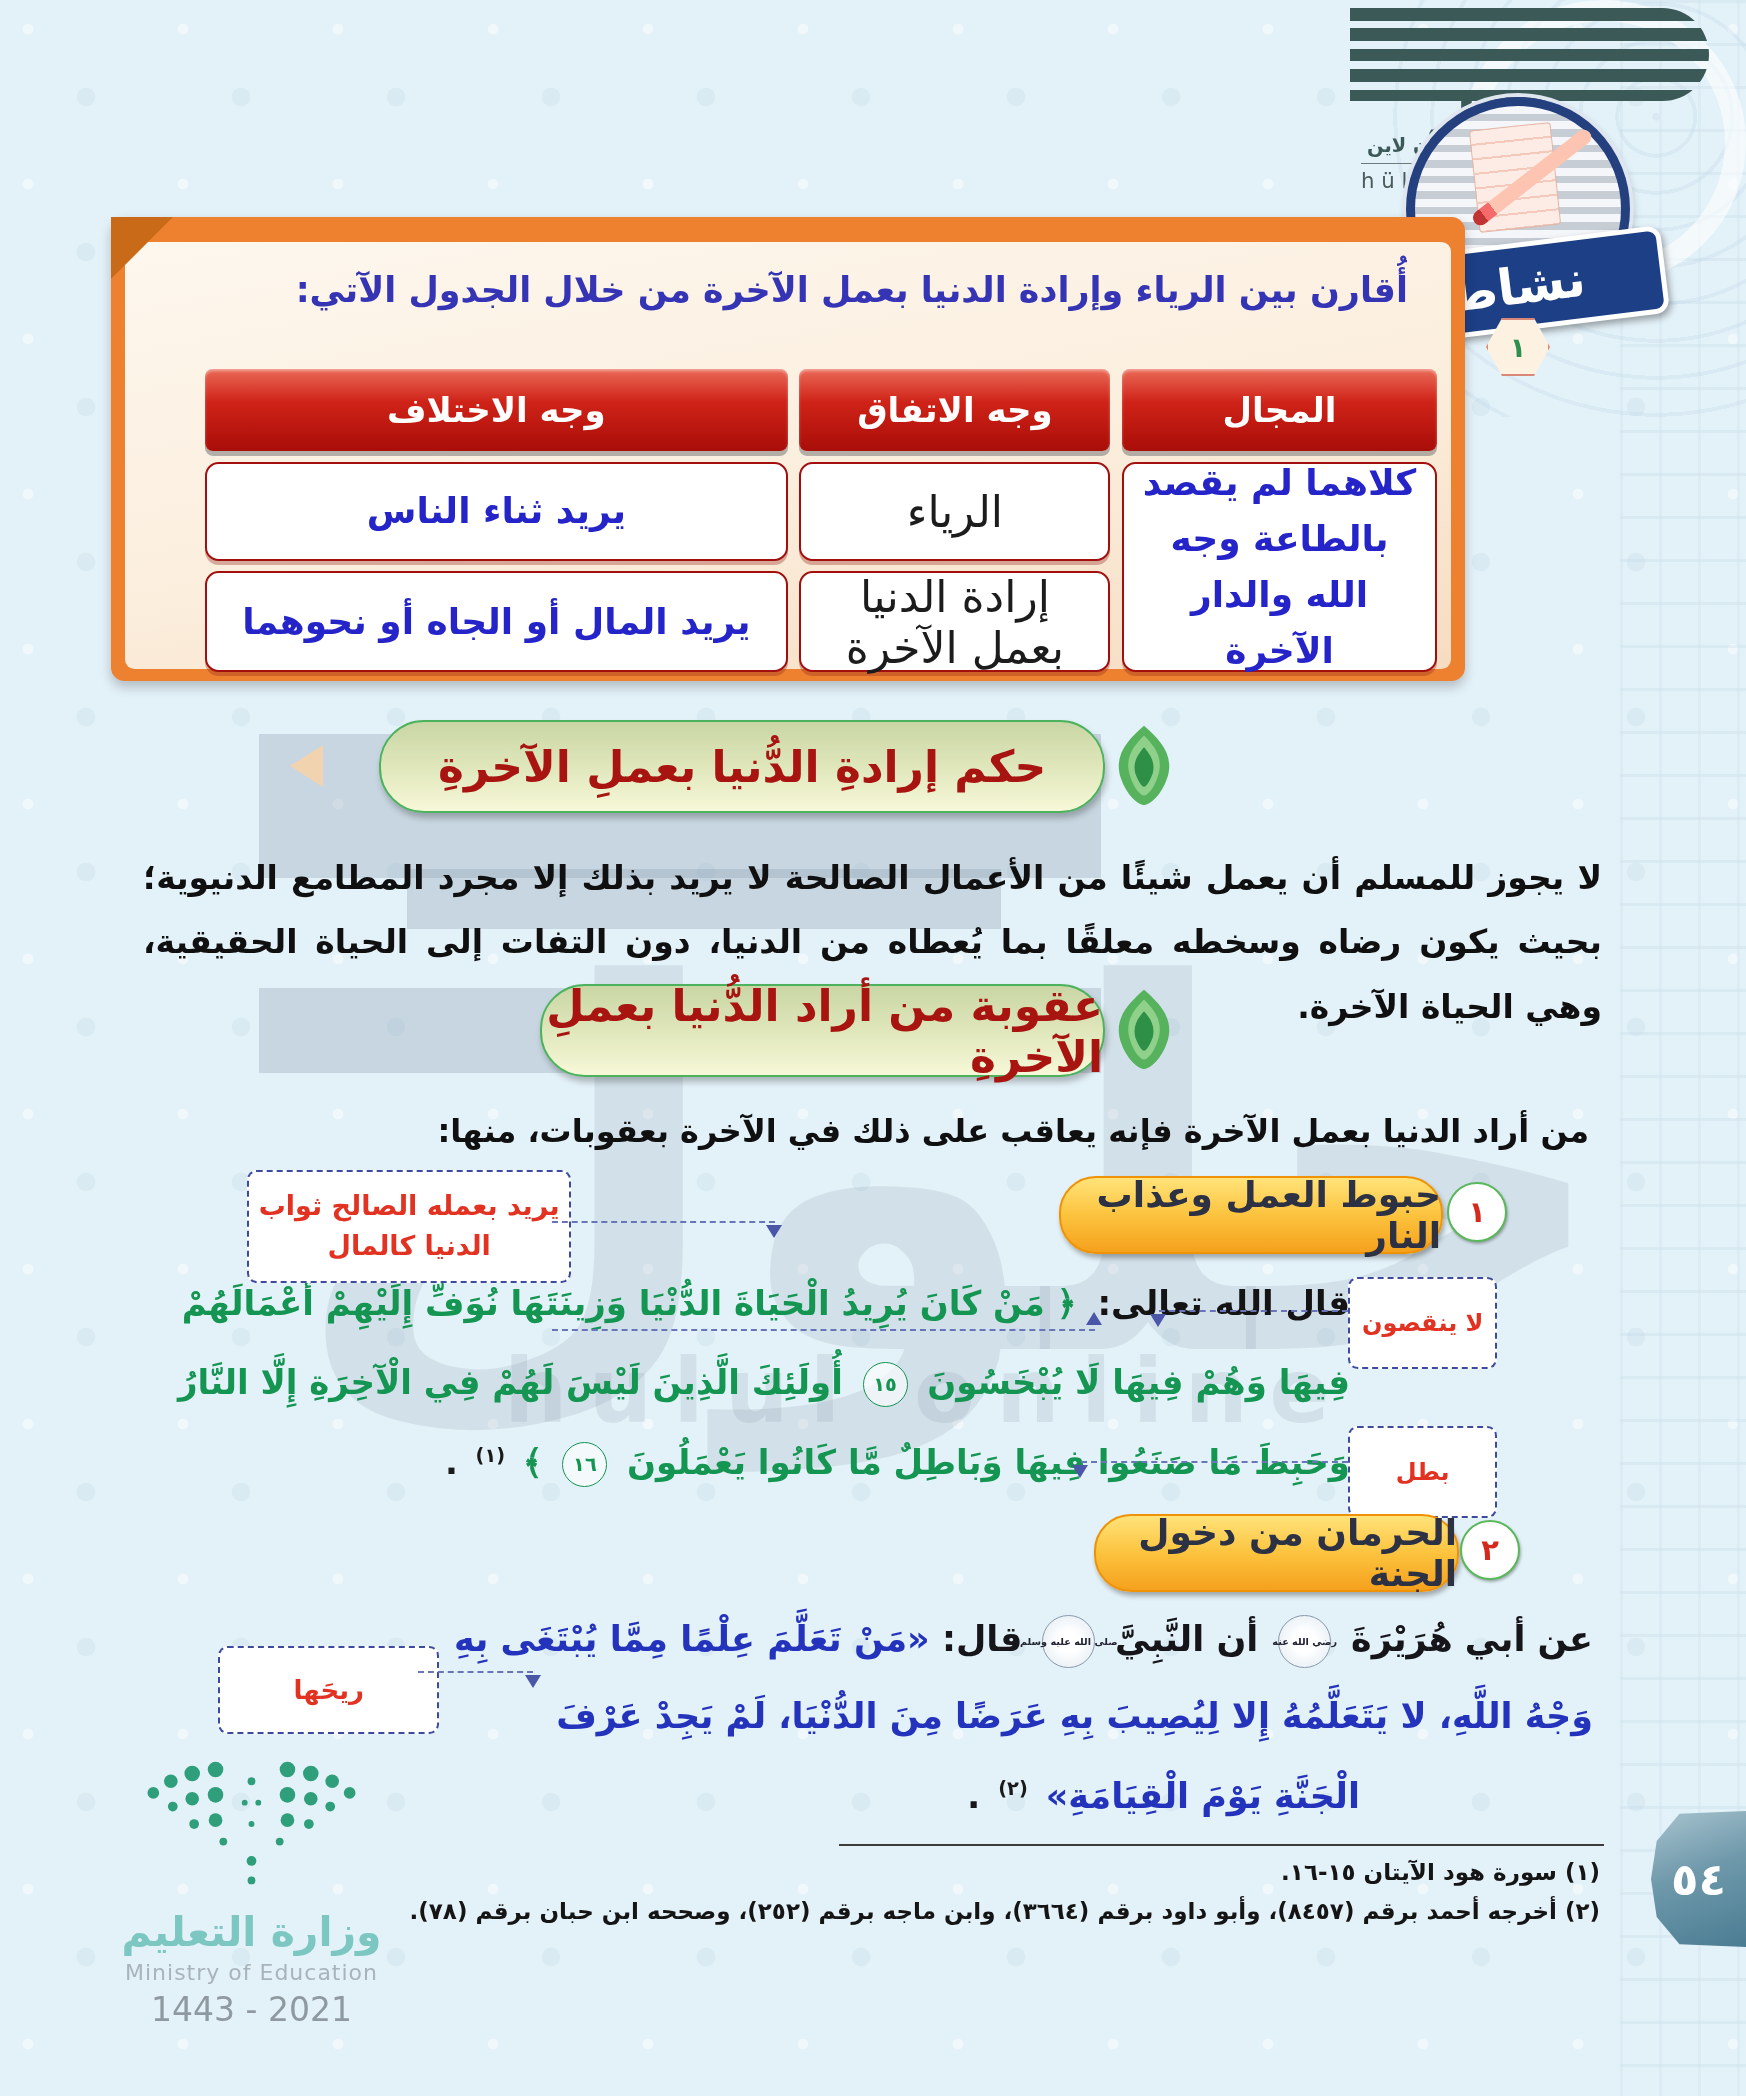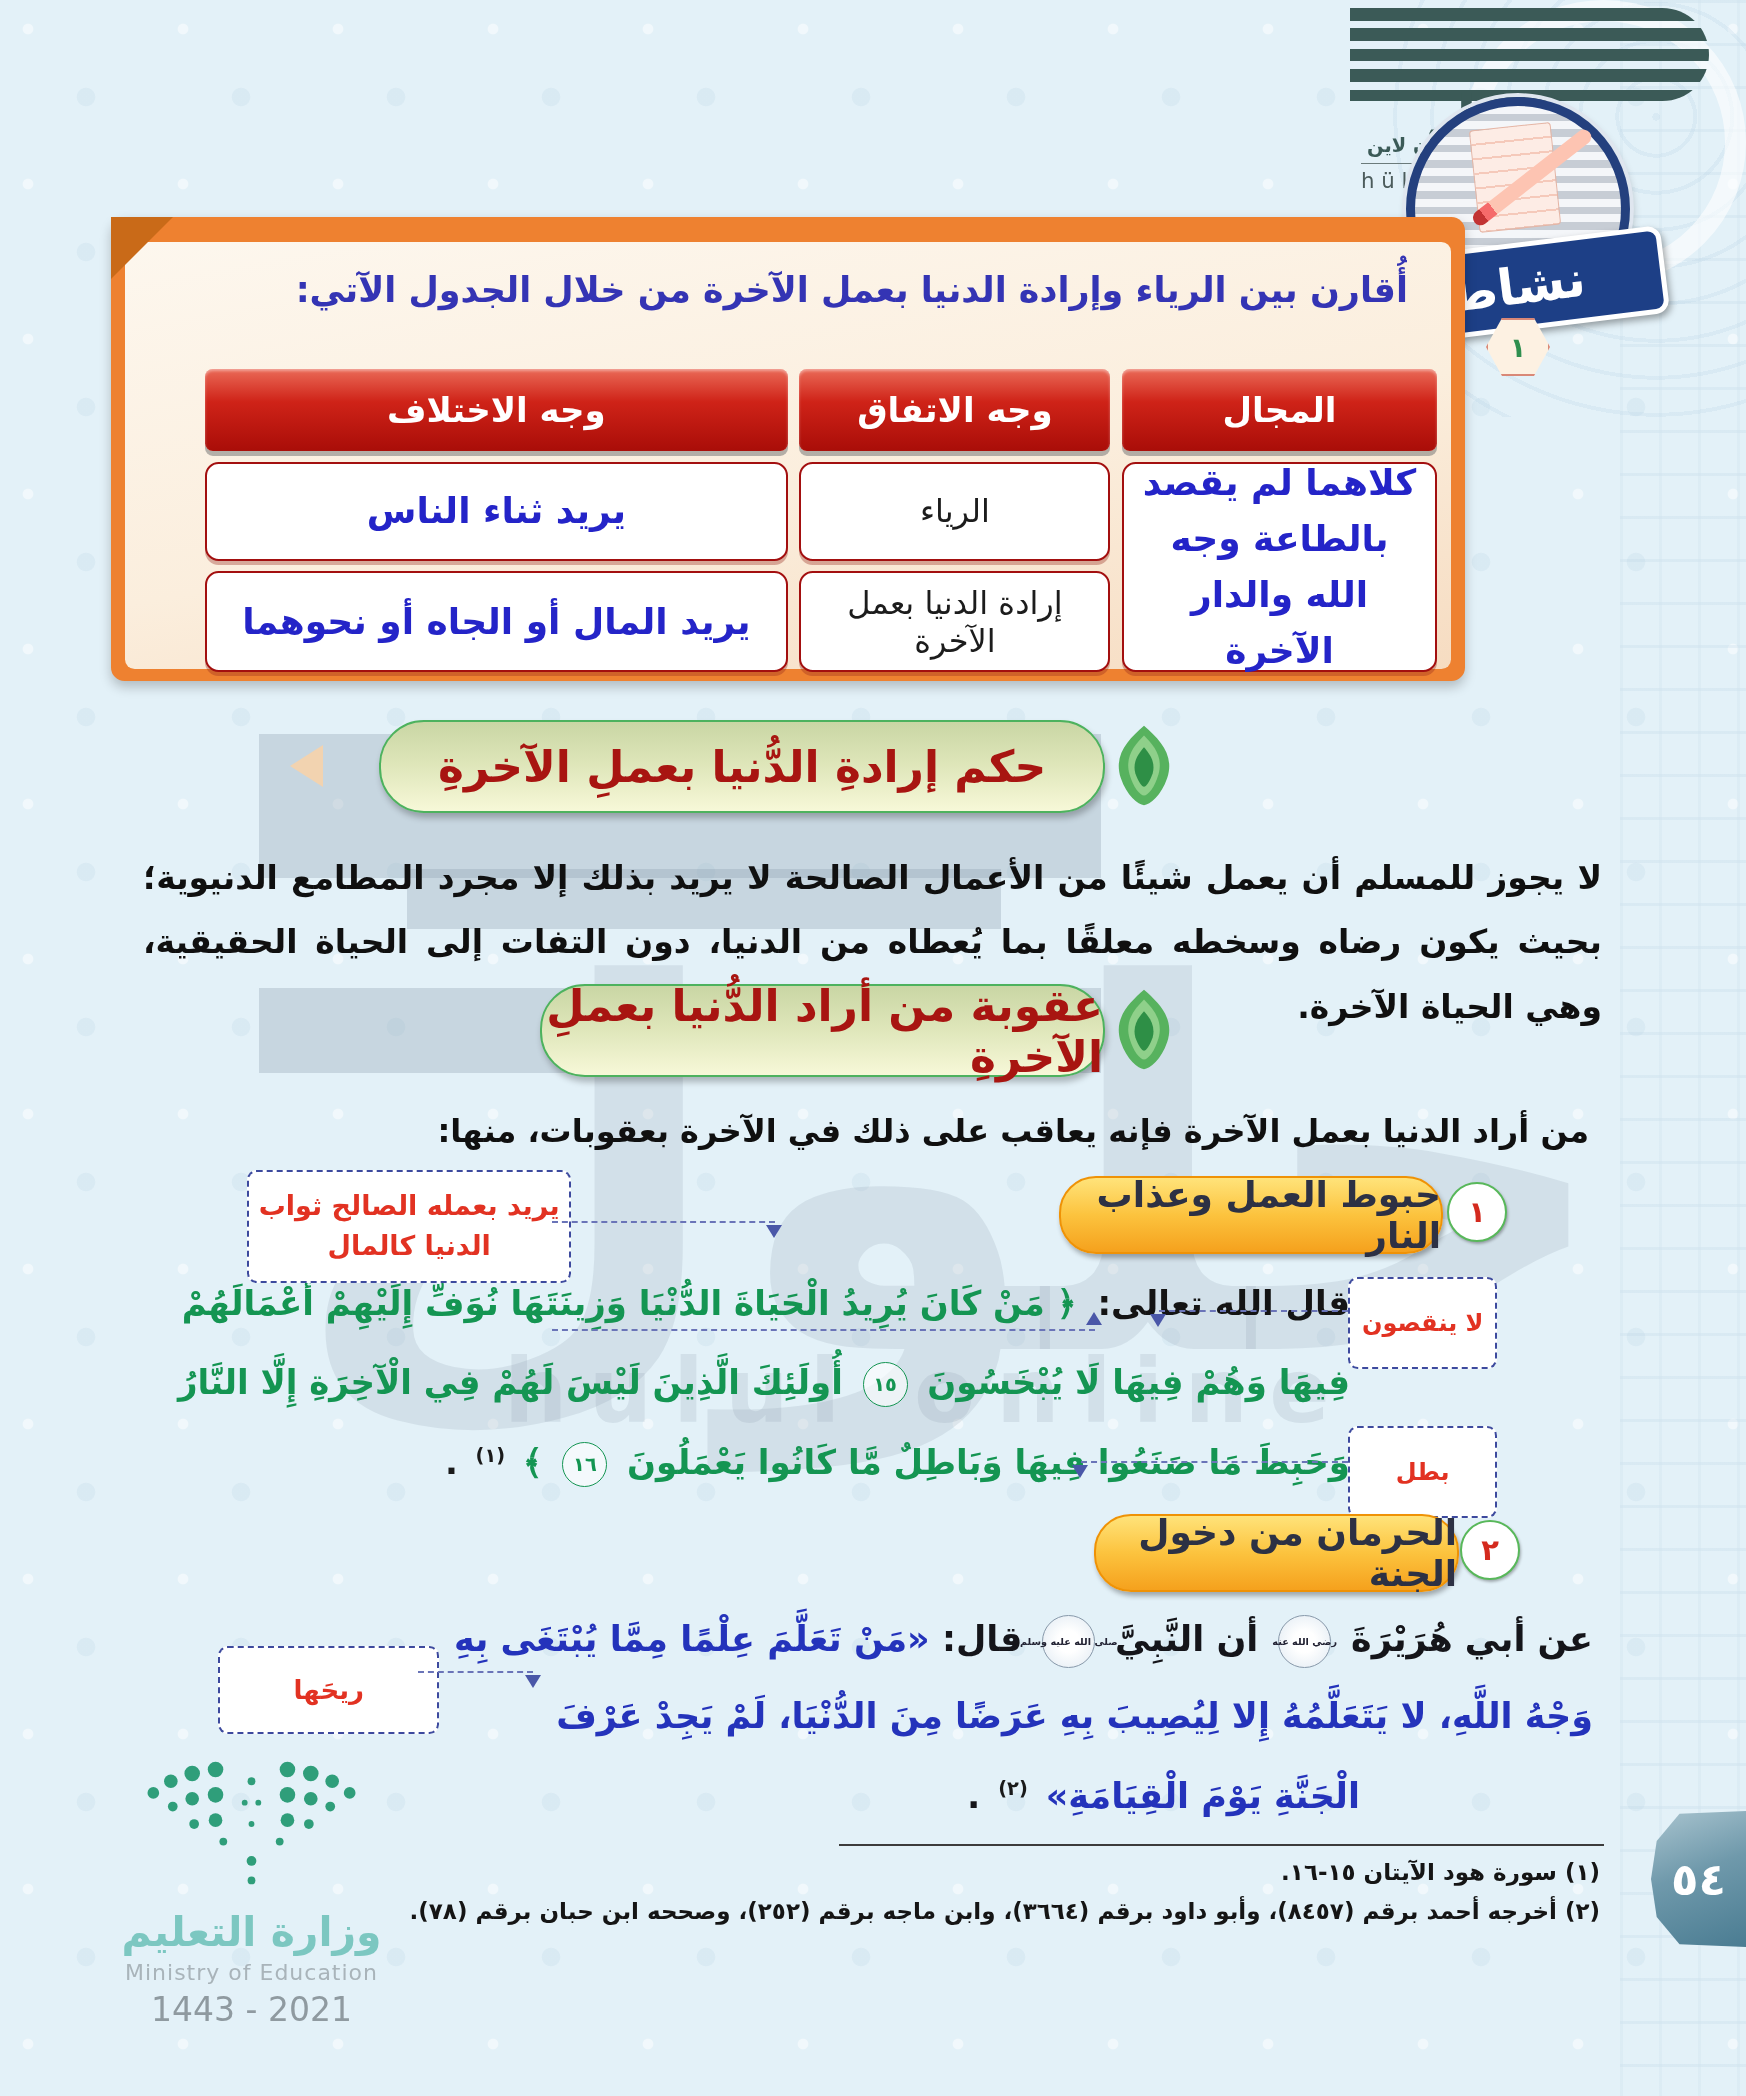--- a/index.html
+++ b/index.html
@@ -49,21 +49,21 @@
   .panel-inner{position:absolute;left:13.6px;right:13.6px;top:25px;bottom:11.6px;border-radius:9.7px;
     background:linear-gradient(170deg,#fdf7ee 0%,#fbeedd 55%,#f6dcc1 100%);}
   .panel-title{right:338px;top:270px;font-size:35px;font-weight:bold;color:#3434b4;white-space:nowrap;}
   .atable{left:206px;top:369px;width:1232px;display:grid;direction:rtl;
     grid-template-columns:315px 311px 583px;grid-template-rows:82px 99px 101px;gap:10.7px 11.6px;}
   .th{background:linear-gradient(180deg,#ea6a57 0%,#cf2318 40%,#a90d08 100%);color:#fff;font-size:34px;
     font-weight:bold;display:flex;align-items:center;justify-content:center;border-radius:7.8px;
     box-shadow:0 4.9px 0 rgba(120,120,120,.55), inset 0 1.9px 2.9px rgba(255,255,255,.4);}
   .td{background:#fff;border:2.9px solid #a30f0f;border-radius:13.6px;display:flex;align-items:center;
     justify-content:center;box-shadow:0 3.9px 0 rgba(150,40,30,.35);padding:5.8px 11.6px;text-align:center;}
-  .td-black{font-size:32px;color:#1c1c1c;}
+  .td-black{font-size:44px;color:#1c1c1c;}
   .td-blue{font-size:36px;font-weight:bold;color:#2424c8;line-height:1.55;}
   .span2{grid-row:2/4;}
   
   .gpill{height:89px;border-radius:45px;border:2.9px solid #4db25e;color:#a81511;font-size:44px;font-weight:bold;
     background:linear-gradient(180deg,#c9d6a4 0%,#dde5b8 45%,#f7f8d8 100%);
     display:flex;align-items:center;justify-content:center;box-shadow:1.9px 4.9px 6.8px rgba(0,0,0,.25);}
   .arrow-left{width:0;height:0;border-top:21.3px solid transparent;border-bottom:21.3px solid transparent;
     border-right:33px solid #f2d3b0;}
   
   .para{left:144px;top:846px;width:1459px;font-size:33px;font-weight:bold;color:#101010;

